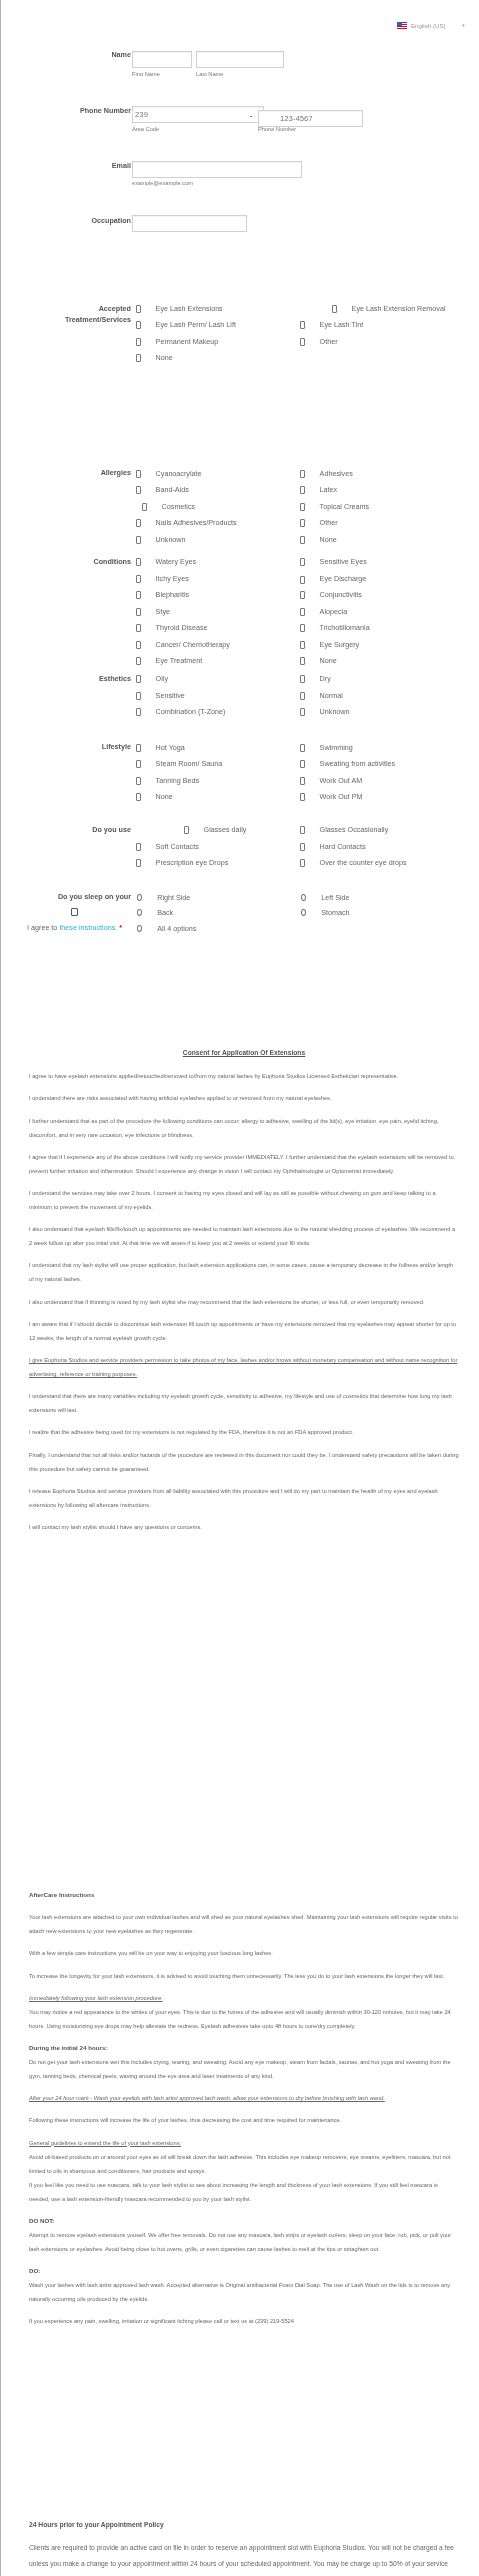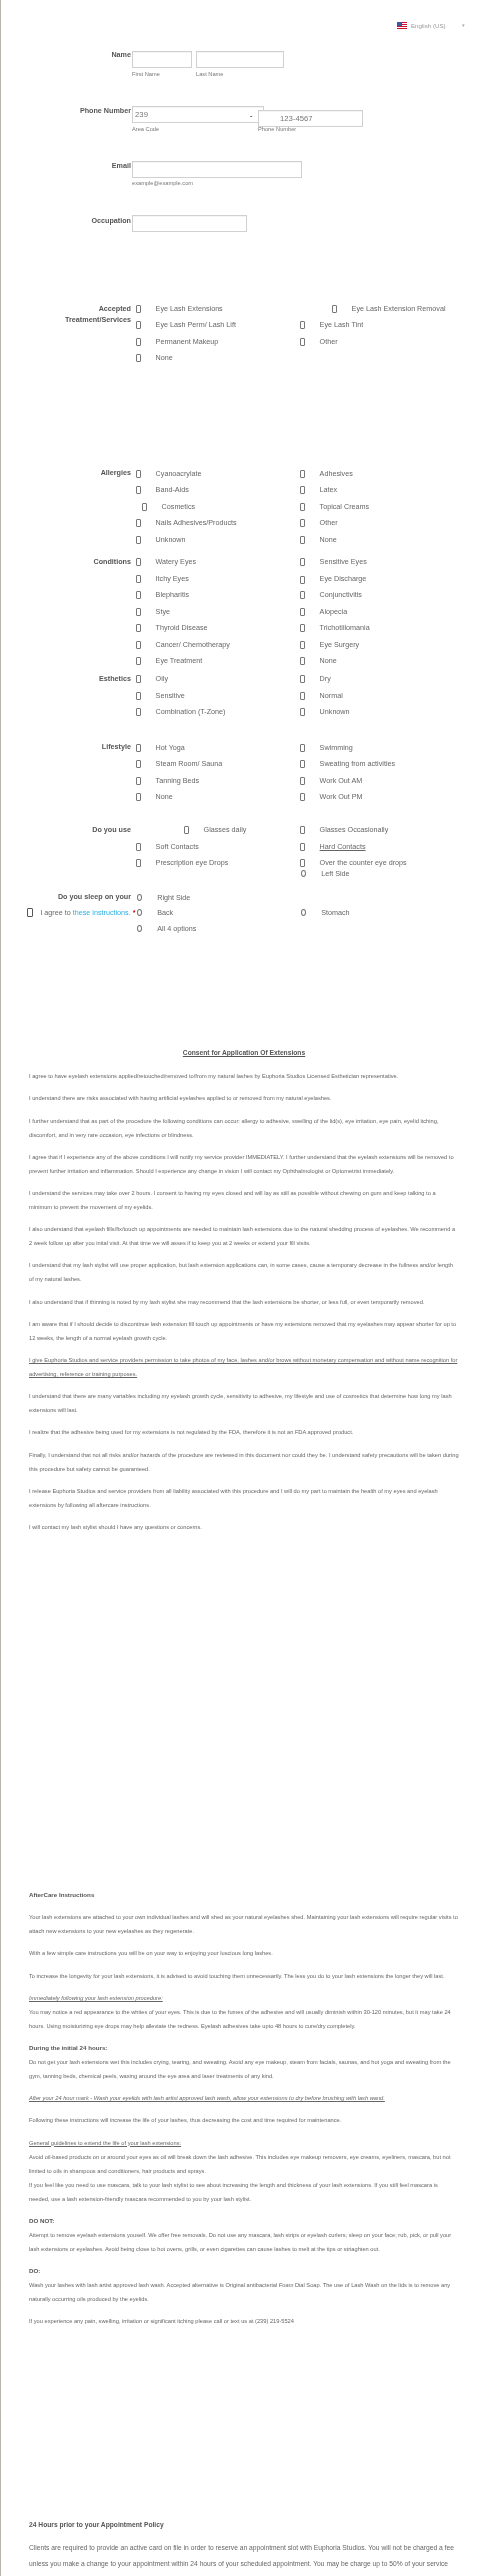--- a/index.html
+++ b/index.html
@@ -52,21 +52,21 @@
     width: 4.6px; height: 8.2px; border: 0.5px solid #777; border-radius: 1px;
     background: #fff; display: inline-block;
   }
   .rb {
     width: 5.2px; height: 7.2px; border: 0.5px solid #777; border-radius: 50%;
     background: #fff; display: inline-block;
   }
 
   .agree {
     position: absolute; left: 26px; top: 908px;
-    display: flex; align-items: center; gap: 7.2px; font-size: 7.2px; color: #666;
+    display: flex; align-items: center; gap: 7.2px; font-size: 7.2px; color: #666; flex-direction: column;
   }
   .agree .cb { width: 6.2px; height: 8.2px; border: 0.5px solid #555; }
   .link { color: #2bb0e6; }
   .req { color: #d00; font-weight: bold; }
 
   .doc {
     position: absolute; left: 28px; width: 430px;
     font-size: 5.7px; line-height: 14px; color: #666;
   }
   .doc p { margin: 0 0 8.2px 0; }
@@ -304,42 +304,42 @@
       <span>Soft Contacts</span>
     </div>
     <div class="opt" style="left: 135px; top: 858px;">
       <span class="cb"></span>
       <span>Prescription eye Drops</span>
     </div>
     <div class="opt" style="left: 299px; top: 825px;">
       <span class="cb"></span>
       <span>Glasses Occasionally</span>
     </div>
-    <div class="opt" style="left: 299px; top: 842px; text-decoration: underline;">
+    <div class="opt" style="left: 299px; top: 842px;">
       <span class="cb"></span>
       <span>Hard Contacts</span>
     </div>
     <div class="opt" style="left: 299px; top: 858px;">
       <span class="cb"></span>
       <span>Over the counter eye drops</span>
     </div>
     <div class="lbl" style="top: 892px;">Do you sleep on your</div>
     <div class="opt" style="left: 136px; top: 893px;">
       <span class="rb"></span>
       <span>Right Side</span>
     </div>
     <div class="opt" style="left: 136px; top: 908px;">
       <span class="rb"></span>
       <span>Back</span>
     </div>
     <div class="opt" style="left: 136px; top: 924px;">
       <span class="rb"></span>
       <span>All 4 options</span>
     </div>
-    <div class="opt" style="left: 300px; top: 869px;">
+    <div class="opt" style="left: 300px; top: 893px;">
       <span class="rb"></span>
       <span>Left Side</span>
     </div>
     <div class="opt" style="left: 300px; top: 908px;">
       <span class="rb"></span>
       <span>Stomach</span>
     </div>
   </div>
 
 <div class="agree" style="top: 908px;">

